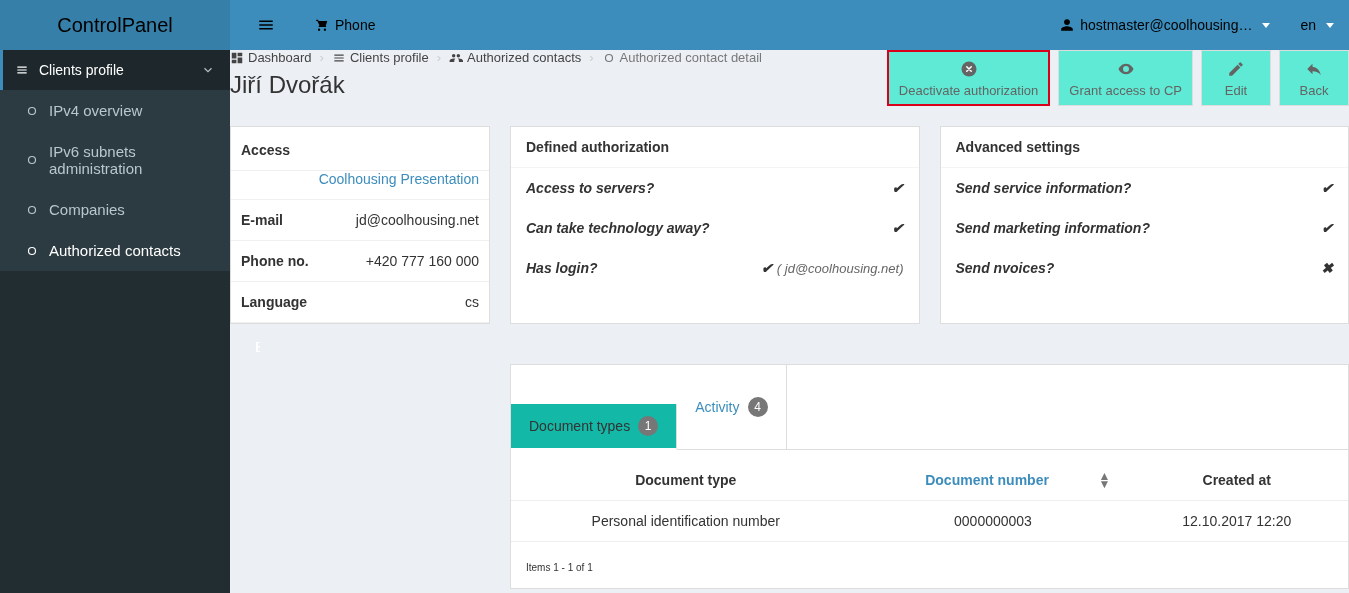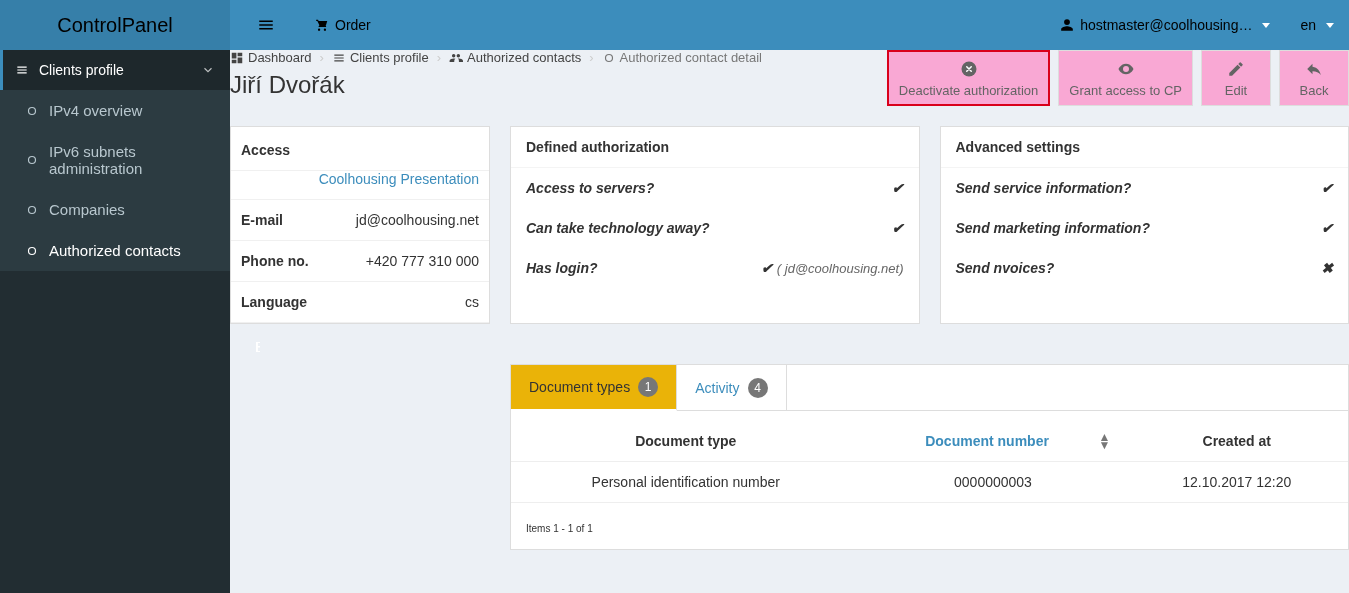--- a/index.html
+++ b/index.html
@@ -32,21 +32,21 @@
 
 .content-header { display: flex; align-items: flex-start; gap: 20px; }
 .header-left { flex: 1; }
 .breadcrumbs { display: flex; align-items: center; gap: 8px; color: #444; font-size: 13px; margin-bottom: 6px; flex-wrap: wrap; }
 .breadcrumbs .sep { color: #ccc; }
 .breadcrumbs .crumb { display: inline-flex; align-items: center; gap: 4px; cursor: pointer; }
 .breadcrumbs .crumb.current { color: #777; }
 h1.page-title { font-size: 24px; font-weight: 500; color: #333; margin-top: 4px; }
 
 .action-buttons { display: flex; gap: 8px; }
-.action-btn { background: #f9a8d4; border: 1px solid #ddd; padding: 8px 10px 6px; min-width: 70px; text-align: center; cursor: pointer; color: #646464; display: flex; flex-direction: column; align-items: center; justify-content: center; gap: 4px; font-size: 13px; }
+.action-btn { background: #5eead4; border: 1px solid #ddd; padding: 8px 10px 6px; min-width: 70px; text-align: center; cursor: pointer; color: #646464; display: flex; flex-direction: column; align-items: center; justify-content: center; gap: 4px; font-size: 13px; }
 .action-btn.highlight { border: 2px solid #d9001b; }
 .action-btn .ico { font-size: 18px; line-height: 1; }
 
 
 .row { display: flex; gap: 20px; margin-top: 20px; }
 .box { background: #fff; border: 1px solid #ddd; flex: 1; }
 .box-narrow { flex: 0 0 260px; }
 .box-title { padding: 12px 15px; font-weight: 600; border-bottom: 1px solid #f4f4f4; }
 .box-body { padding: 0 15px 15px; font-style: italic; }
 
@@ -59,21 +59,21 @@
 .info-table a { color: #3c8dbc; }
 
 .auth-row, .adv-row { display: flex; justify-content: space-between; padding: 12px 0; font-weight: 700; }
 .auth-row .val, .adv-row .val { font-weight: 400; display: flex; align-items: center; gap: 4px; }
 .auth-row .val .extra { color: #666; font-size: 13px; }
 
 
 .tabs-box { margin-top: 20px; background: #fff; border: 1px solid #ddd; }
 .tabs { display: flex; border-bottom: 1px solid #ddd; }
 .tab { padding: 12px 18px; cursor: pointer; display: flex; align-items: center; gap: 8px; color: #3c8dbc; border-right: 1px solid #ddd; }
-.tab.active { color: #333; background: #eab308; border-bottom: 2px solid #fff; margin-bottom: -1px; }
+.tab.active { color: #333; background: #14b8a6; border-bottom: 2px solid #fff; margin-bottom: -1px; margin-top: 39px; }
 .badge { background: #777; color: #fff; border-radius: 50%; width: 20px; height: 20px; display: inline-flex; align-items: center; justify-content: center; font-size: 12px; }
 
 
 .data-table { width: 100%; border-collapse: collapse; margin: 10px 0; }
 .data-table th, .data-table td { text-align: center; padding: 12px 15px; border-bottom: 1px solid #eee; font-size: 14px; }
 .data-table th { font-weight: 700; }
 .data-table th.sort-link { color: #3c8dbc; cursor: pointer; }
 .sort-arrows { float: right; color: #777; font-size: 12px; line-height: 8px; }
 
 .table-footer { padding: 10px 15px 15px; font-size: 10px; color: #333; }
@@ -144,21 +144,21 @@
       <span>ControlPanel</span>
     </div>
   <div class="nav-left">
     <div class="burger"><svg class="svg-ico svg-big">
           <use href="#i-bars"></use>
         </svg></div>
     <div class="nav-item">
       <svg class="svg-ico">
           <use href="#i-cart"></use>
         </svg>
-      <span>Order</span>
+      <span>Phone</span>
     </div>
   </div>
   <div class="nav-right">
     <div class="nav-item">
       <svg class="svg-ico">
           <use href="#i-user"></use>
         </svg>
       <span>hostmaster@coolhousing…</span>
       <span class="caret"></span>
     </div>
@@ -304,21 +304,21 @@
             </tr>
         <tr>
               <td colspan="2" style="text-align:right;font-weight:400;padding-top:0;border-top:none"><a href="#">Coolhousing Presentation</a></td>
             </tr>
         <tr>
               <td>E-mail</td>
               <td>jd@coolhousing.net</td>
             </tr>
         <tr>
               <td>Phone no.</td>
-              <td>+420 777 310 000</td>
+              <td>+420 777 160 000</td>
             </tr>
         <tr>
               <td>Language</td>
               <td>cs</td>
             </tr>
       </tbody>
         </table>
     </div>
 
     <div class="box">

